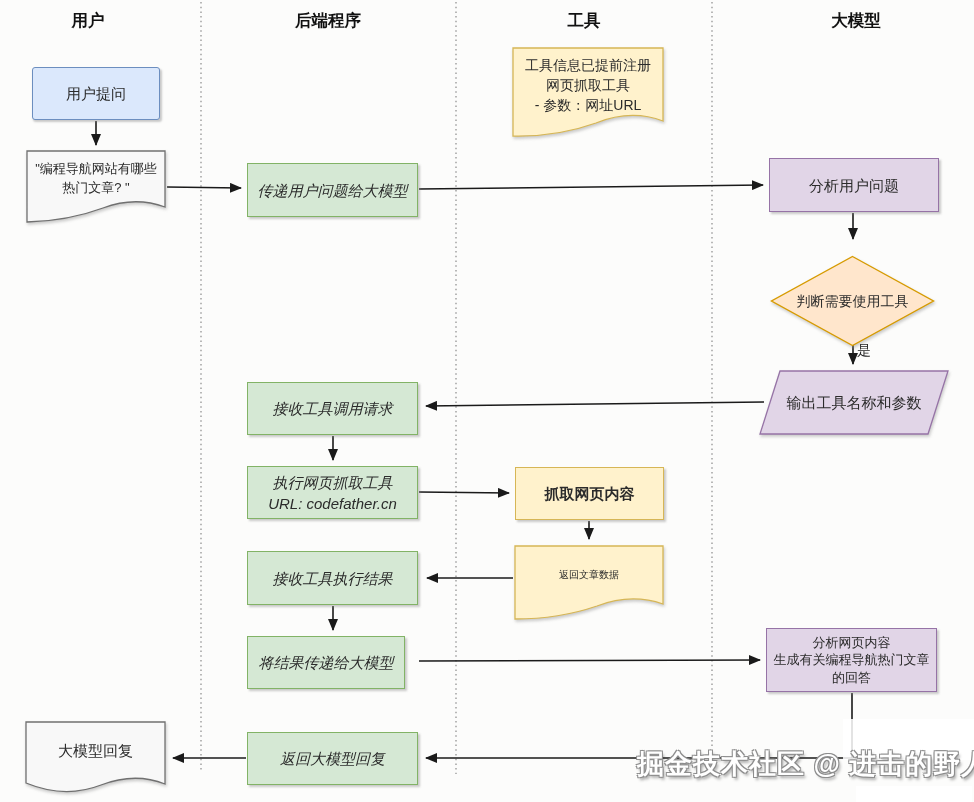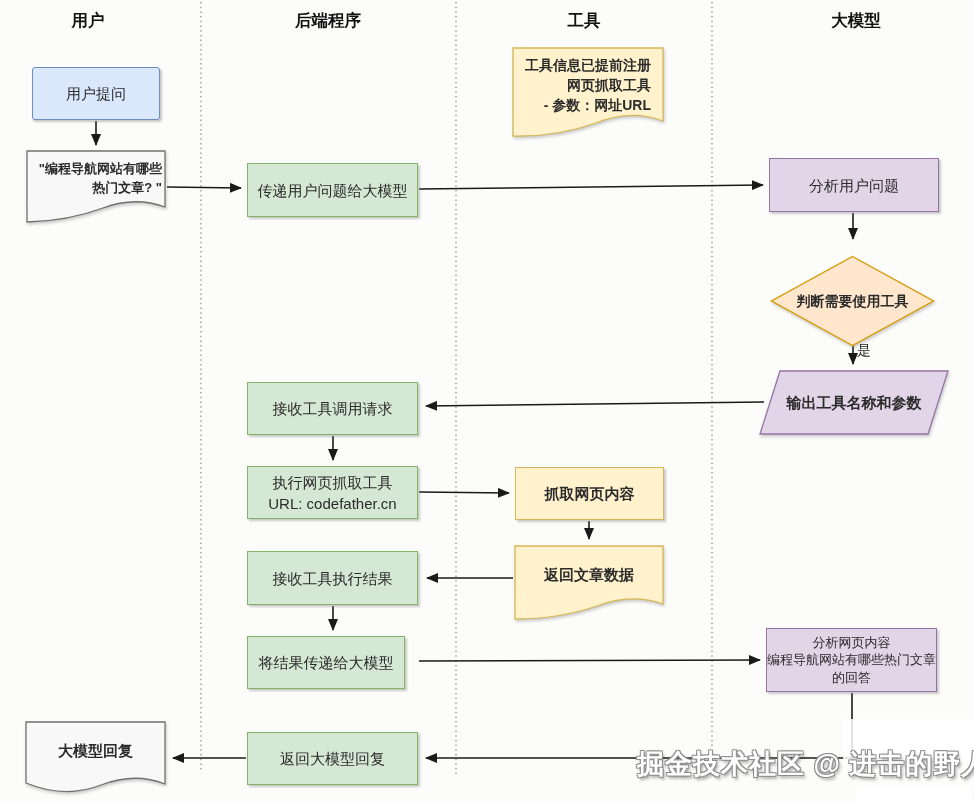--- a/index.html
+++ b/index.html
@@ -12,28 +12,28 @@
     position:absolute;top:10px;transform:translateX(-50%);
     font-size:16.5px;font-weight:bold;color:#111;z-index:3;white-space:nowrap;
   }
   .node{
     position:absolute;z-index:3;box-sizing:border-box;
     display:flex;align-items:center;justify-content:center;text-align:center;
     font-size:15px;line-height:1.4;white-space:pre-line;
   }
   .rect{border:1.4px solid;box-shadow:1.5px 2px 2px rgba(140,140,140,0.45);}
   .start{background:#dbe8fc;border-color:#6c8ebf;border-radius:3px;}
-  .process{background:#d5e8d4;border-color:#82b366;}
+  .process{background:#d5e8d4;border-color:#82b366;font-style:italic;}
   .tool{background:#fff2cc;border-color:#d6b656;font-weight:bold;}
   .model{background:#e1d5e7;border-color:#9673a6;}
   .shape-wrap{position:absolute;z-index:3;}
   .shape-svg{display:block;filter:drop-shadow(1.5px 2px 1.5px rgba(140,140,140,0.45));}
   .shape-label{
     position:absolute;left:4px;right:4px;display:flex;align-items:center;justify-content:center;
-    text-align:right;white-space:pre-line;line-height:1.45;font-weight:bold;
+    text-align:center;white-space:pre-line;line-height:1.45;
   }
   .edge-label{position:absolute;z-index:3;font-size:14px;color:#222;}
   .wm-artifact{position:absolute;z-index:4;background:rgba(255,255,255,0.85);}
   #watermark{
     position:absolute;z-index:5;left:637px;top:746px;
     font-size:27px;font-weight:bold;letter-spacing:1px;color:#ffffff;white-space:nowrap;
     text-shadow:-1px -1px 0 #8d8d8d,1px -1px 0 #8d8d8d,-1px 1px 0 #8d8d8d,1px 1px 0 #8d8d8d,2px 3px 3px rgba(40,40,40,0.4);
   }
 </style>
 </head>
@@ -107,21 +107,21 @@
 网页抓取工具
 - 参数：网址URL</div>
   </div>
 
   <div class="node rect tool" style="left:515px;top:467px;width:149px;height:53px">抓取网页内容</div>
 
   <div class="shape-wrap" style="left:514px;top:545px;width:150px;height:76px">
     <svg class="shape-svg" width="150" height="76" viewBox="0 0 150 76">
       <path d="M1 1 H149 V59 Q117 48 83 61 Q45 74 1 74 Z" fill="#fff2cc" stroke="#d6b656" stroke-width="1.3"></path>
     </svg>
-    <div class="shape-label" style="top:2px;height:56px;font-size:15px">返回文章数据</div>
+    <div class="shape-label" style="top:2px;height:56px;font-size:10px">返回文章数据</div>
   </div>
 
   <div class="node rect model" style="left:769px;top:158px;width:170px;height:54px">分析用户问题</div>
 
   <div class="shape-wrap" style="left:770px;top:255px;width:165px;height:92px">
     <svg class="shape-svg" width="165" height="92" viewBox="0 0 165 92">
       <polygon points="82.5,1.5 163.5,46 82.5,90.5 1.5,46" fill="#ffe6cc" stroke="#d79b00" stroke-width="1.4"></polygon>
     </svg>
     <div class="shape-label" style="top:0;height:92px;font-size:14px">判断需要使用工具</div>
   </div>
@@ -129,20 +129,20 @@
   <div class="edge-label" style="left:857px;top:342px">是</div>
 
   <div class="shape-wrap" style="left:758px;top:370px;width:192px;height:65px">
     <svg class="shape-svg" width="192" height="65" viewBox="0 0 192 65">
       <polygon points="22,1 190,1 170,64 2,64" fill="#e1d5e7" stroke="#9673a6" stroke-width="1.3"></polygon>
     </svg>
     <div class="shape-label" style="top:0;height:65px;font-size:15px">输出工具名称和参数</div>
   </div>
 
   <div class="node rect model" style="left:766px;top:628px;width:171px;height:64px;font-size:13px;line-height:1.35">分析网页内容
-编程导航网站有哪些热门文章
+生成有关编程导航热门文章
 的回答</div>
 
   <div class="wm-artifact" style="left:843px;top:719px;width:133px;height:41px"></div>
   <div class="wm-artifact" style="left:856px;top:786px;width:116px;height:16px"></div>
   <div id="watermark">掘金技术社区 @ 进击的野人</div>
 
 </div>
 
 </body></html>

